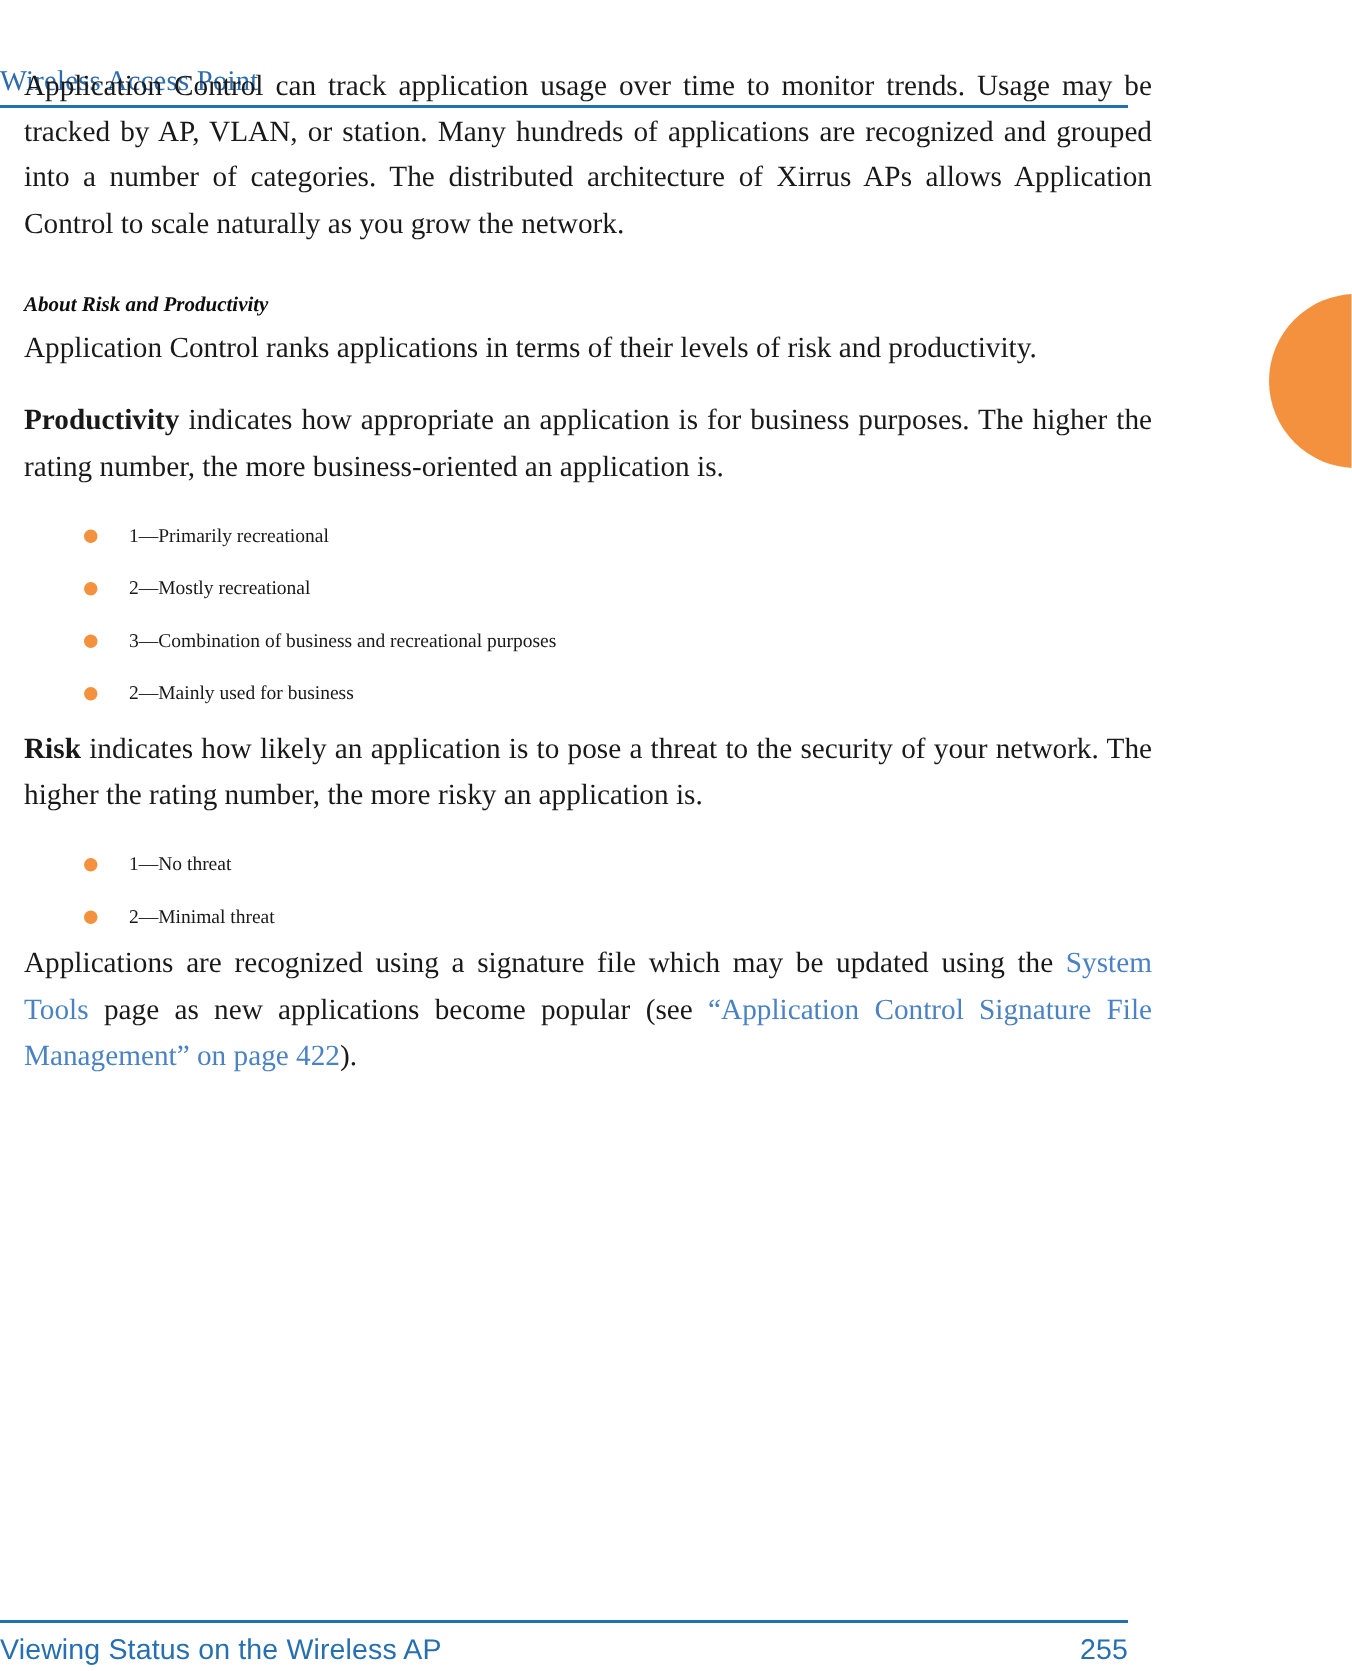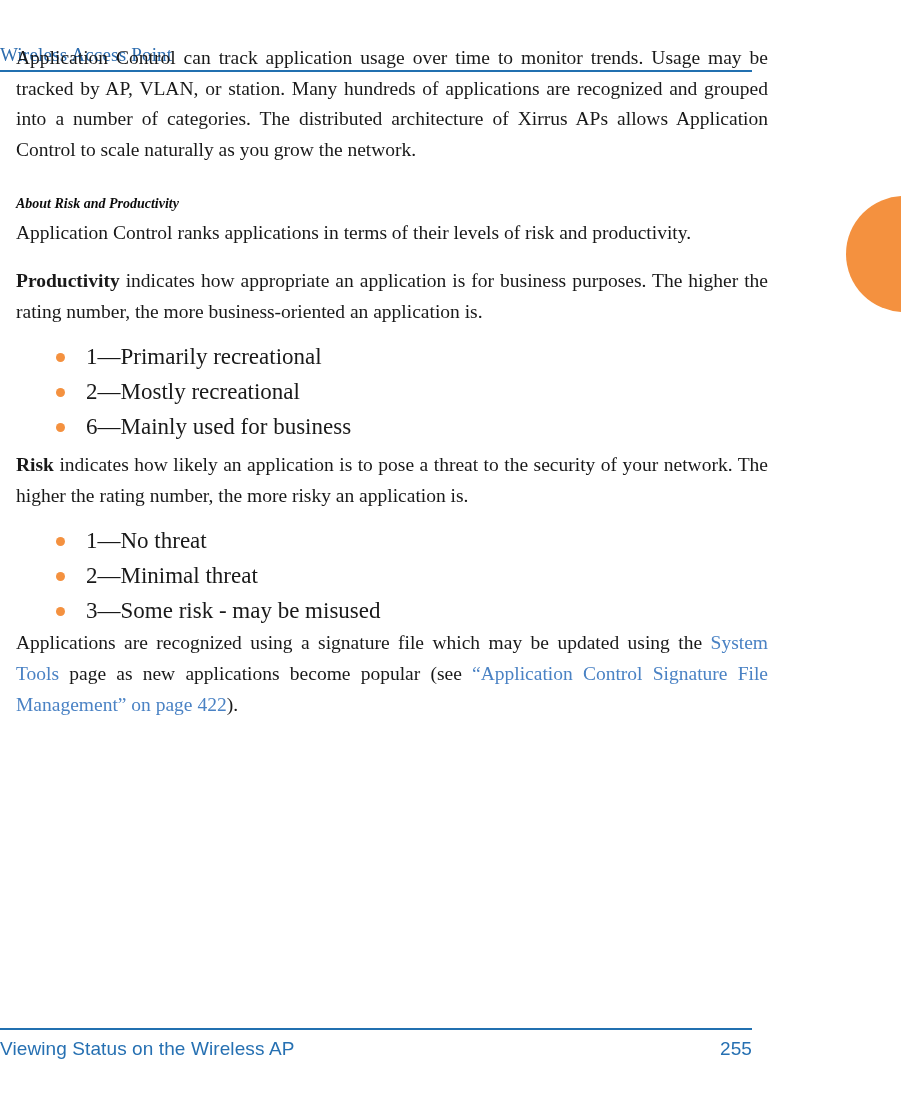--- a/index.html
+++ b/index.html
@@ -99,21 +99,21 @@
 
   
   ul.bullets {
     list-style: none;
     margin: 12px 0 0 0;
     padding: 0;
   }
   ul.bullets li {
     position: relative;
     padding-left: 70px;
-    font-size: 23px;
+    font-size: 13px;
     line-height: 35px;
     color: #191919;
     white-space: nowrap;
   }
   ul.bullets li .dot {
     position: absolute;
     left: 40px;
     top: 14px;
     width: 9px;
     height: 9px;
@@ -124,21 +124,21 @@
   
   a.xref, span.xref {
     color: #4a82c4;
     text-decoration: none;
   }
 
   
   .footer {
     position: absolute;
     left: 0;
-    top: 1028px;
+    top: 1080px;
     width: 752px;
   }
   .footer-rule {
     height: 1.5px;
     background: #2170b0;
     width: 752px;
   }
   .footer-row {
     display: flex;
     align-items: baseline;
@@ -181,38 +181,38 @@
       <li>
         <span class="dot"></span>
         <span>1—Primarily recreational</span>
       </li>
       <li>
         <span class="dot"></span>
         <span>2—Mostly recreational</span>
       </li>
       <li>
         <span class="dot"></span>
-        <span>6—Mainly used for business</span>
+        <span>3—Combination of business and recreational purposes</span>
+      </li>
+      <li>
+        <span class="dot"></span>
+        <span>2—Mainly used for business</span>
       </li>
     </ul>
 
     <p class="body" style="margin-top:6px;"><span class="runin">Risk</span><span> indicates how likely an application is to pose a threat to the security of your network. The higher the rating number, the more risky an application is.</span></p>
 
     <ul class="bullets">
       <li>
         <span class="dot"></span>
         <span>1—No threat</span>
       </li>
       <li>
         <span class="dot"></span>
         <span>2—Minimal threat</span>
-      </li>
-      <li>
-        <span class="dot"></span>
-        <span>3—Some risk - may be misused</span>
       </li>
     </ul>
 
 
     <p class="body"><span>Applications are recognized using a signature file which may be updated using the </span><a class="xref" href="#">System Tools</a><span> page as new applications become popular (see </span><a class="xref" href="#">“Application Control Signature File Management” on page 422</a><span>).</span></p>
 
   </div>
 
   <div class="footer">
     <div class="footer-rule"></div>

